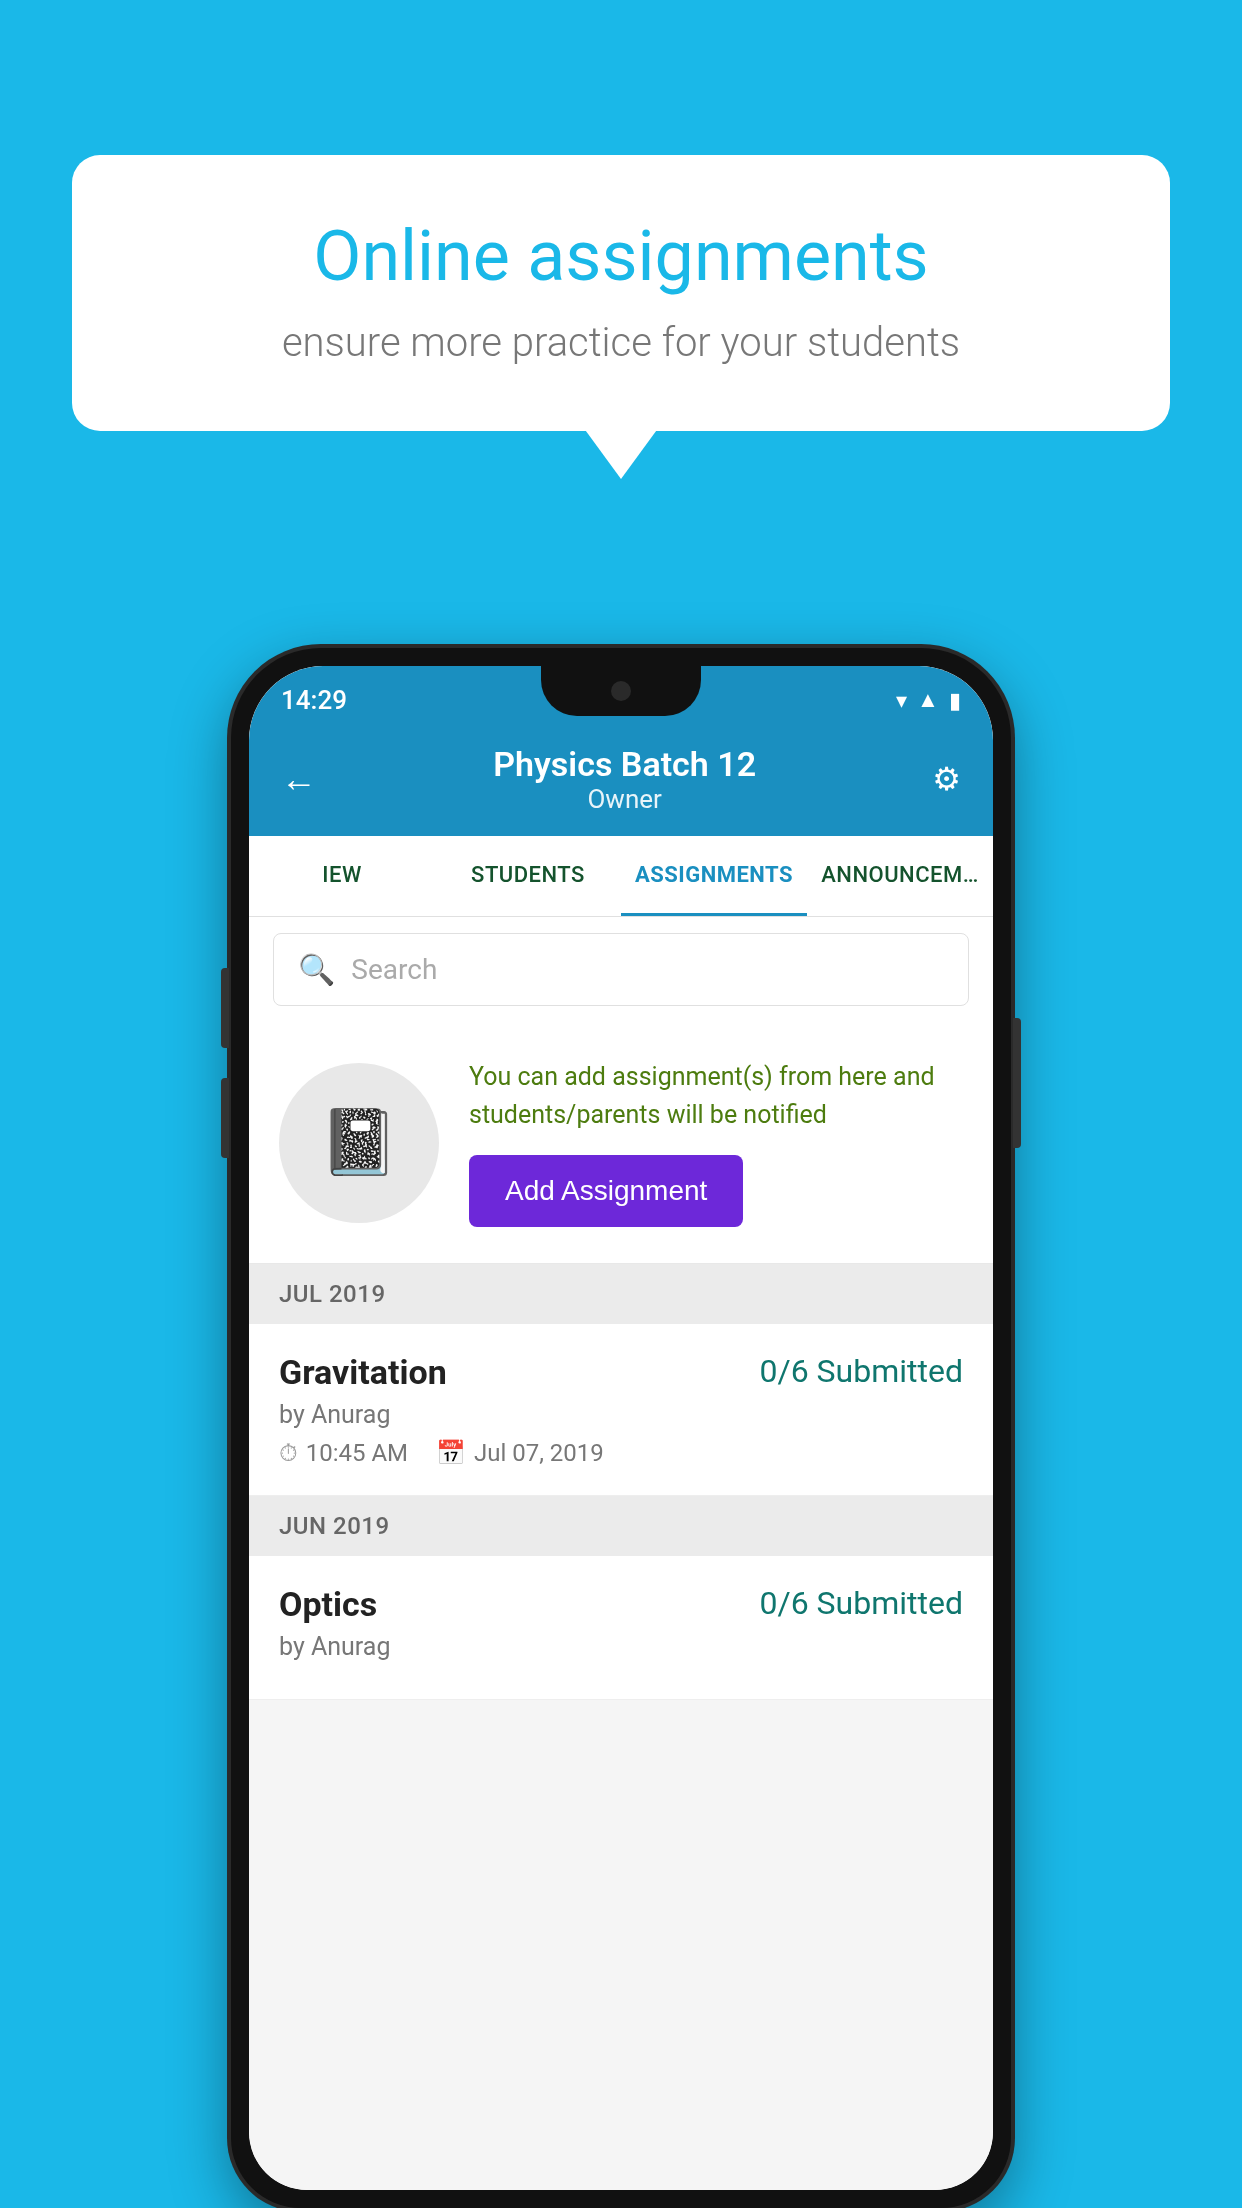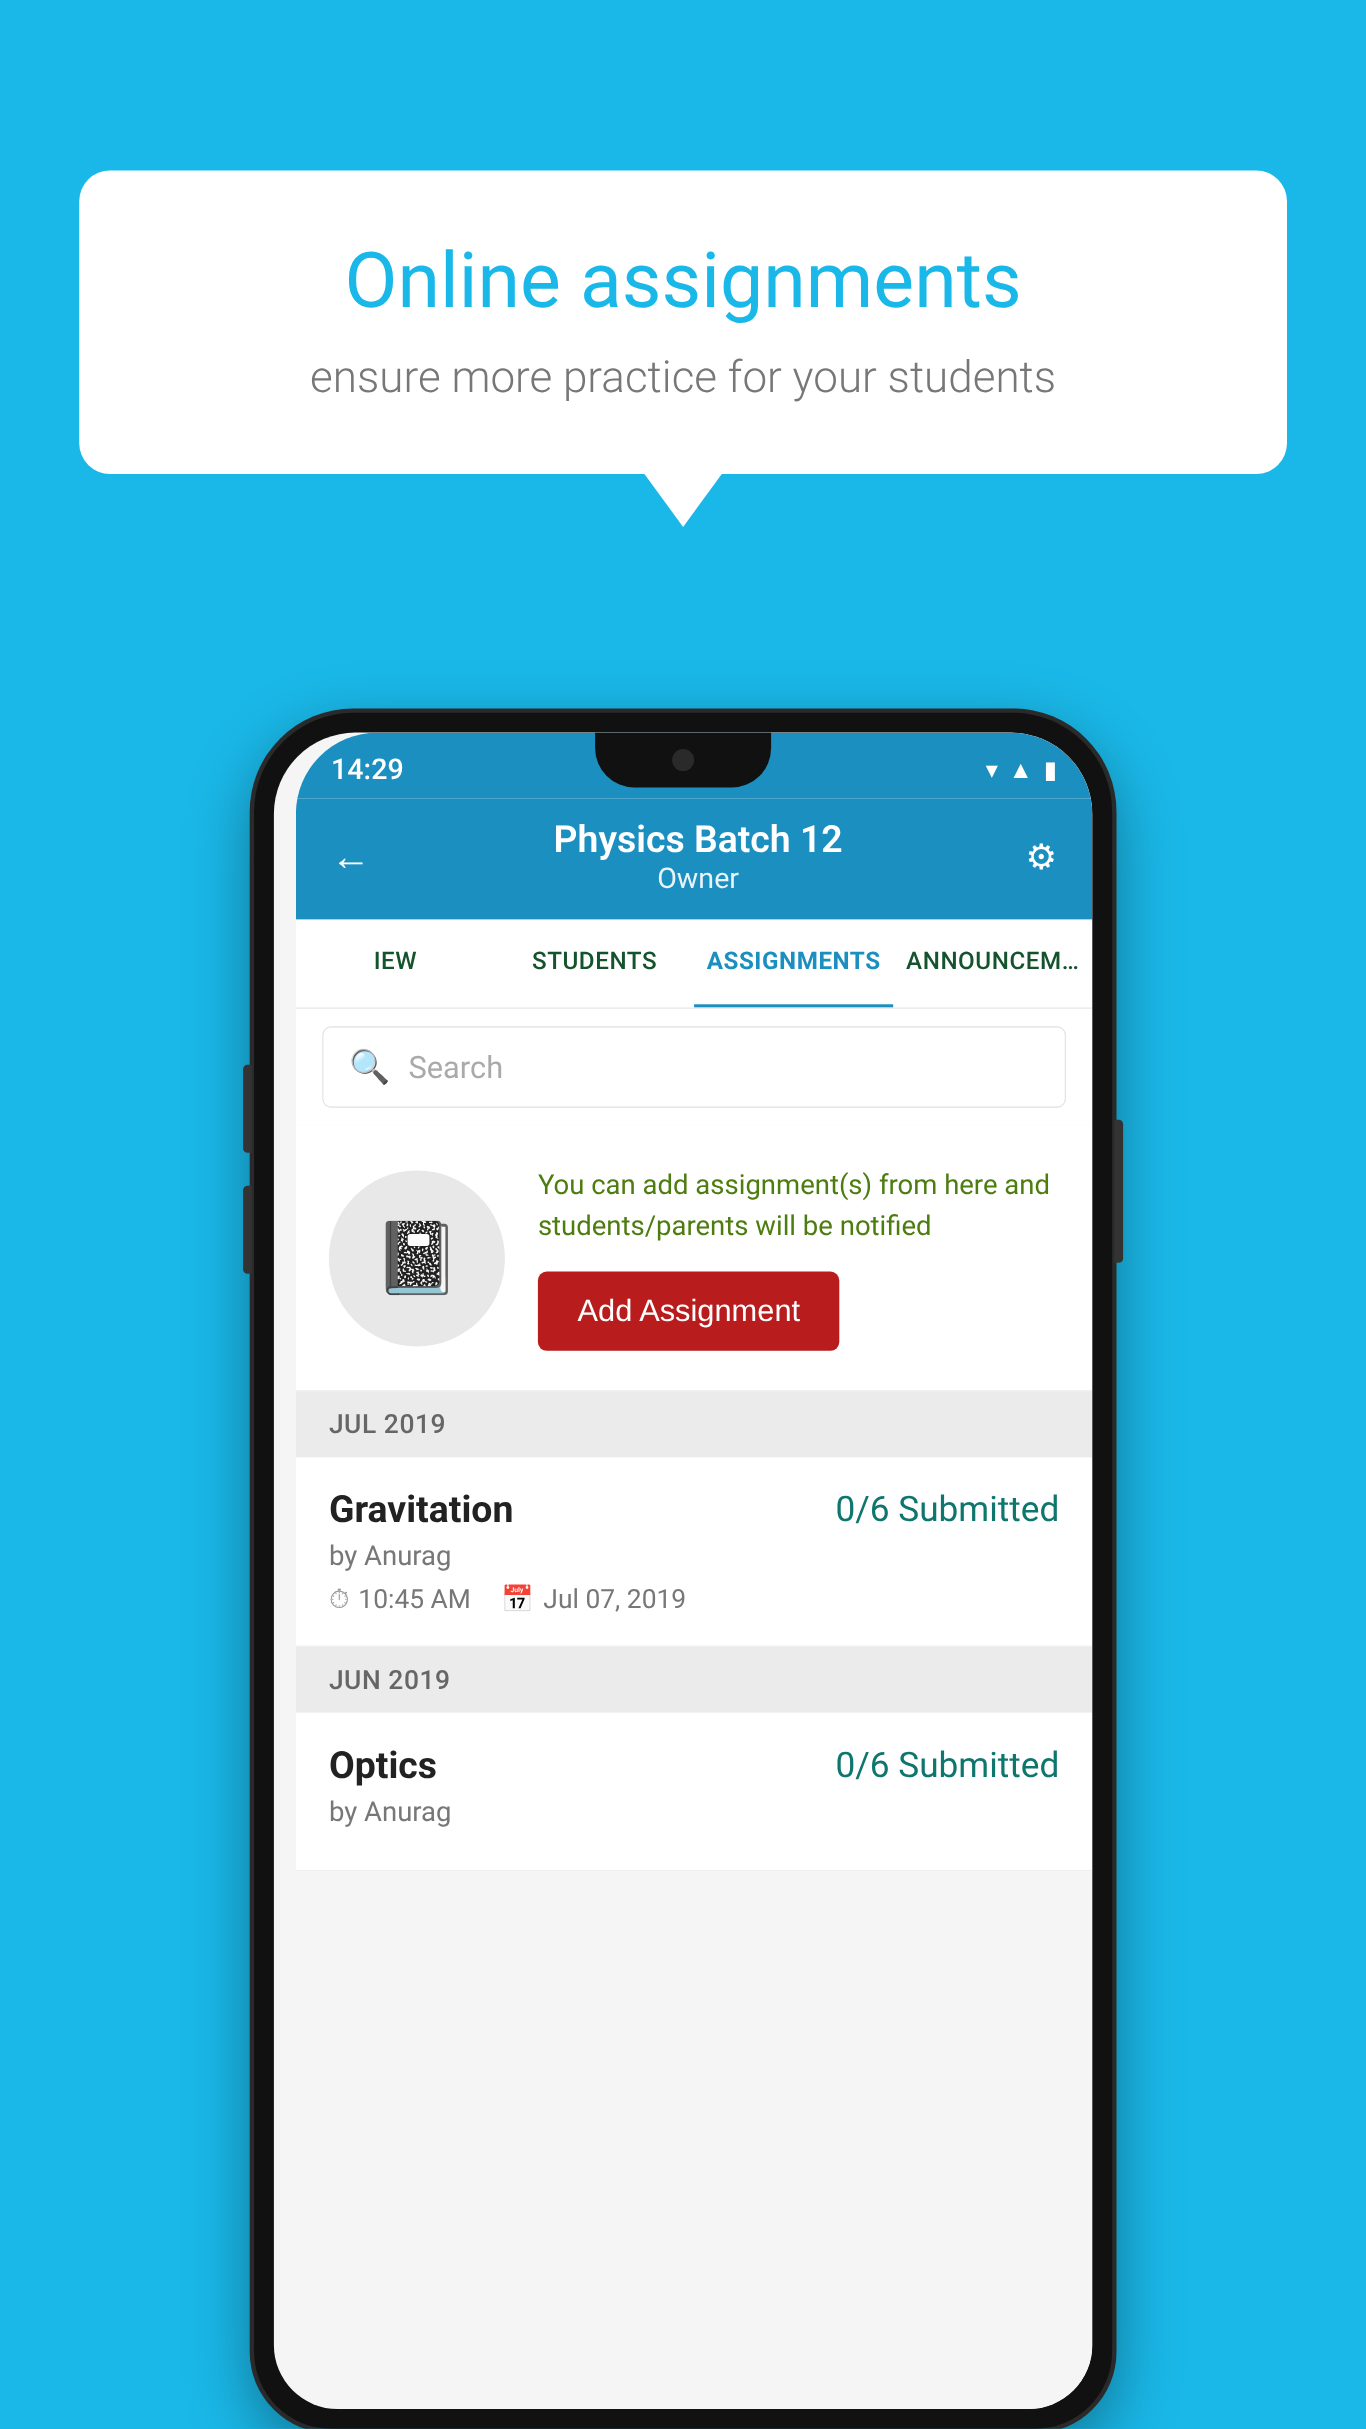--- a/index.html
+++ b/index.html
@@ -64,21 +64,20 @@
       padding: 18px;
       box-shadow: 0 0 0 4px #2a2a2a, 0 20px 60px rgba(0,0,0,0.4);
     }
     .phone-inner {
       width: 100%;
       height: 100%;
       background: #f5f5f5;
       border-radius: 74px 74px 58px 58px;
       overflow: hidden;
       position: relative;
-      padding-left: 20px;
     }
 
     
     .notch {
       position: absolute;
       top: 0;
       left: 50%;
       transform: translateX(-50%);
       width: 160px;
       height: 50px;
@@ -236,21 +235,21 @@
     .promo-content {
       flex: 1;
     }
     .promo-text {
       color: #4d7c0f;
       font-size: 25px;
       line-height: 1.5;
       margin-bottom: 22px;
     }
     .add-assignment-btn {
-      background: #b91c1c;
+      background: #6d28d9;
       color: white;
       border: none;
       border-radius: 8px;
       padding: 20px 36px;
       font-size: 28px;
       font-weight: 500;
       cursor: pointer;
       display: inline-block;
     }
 

